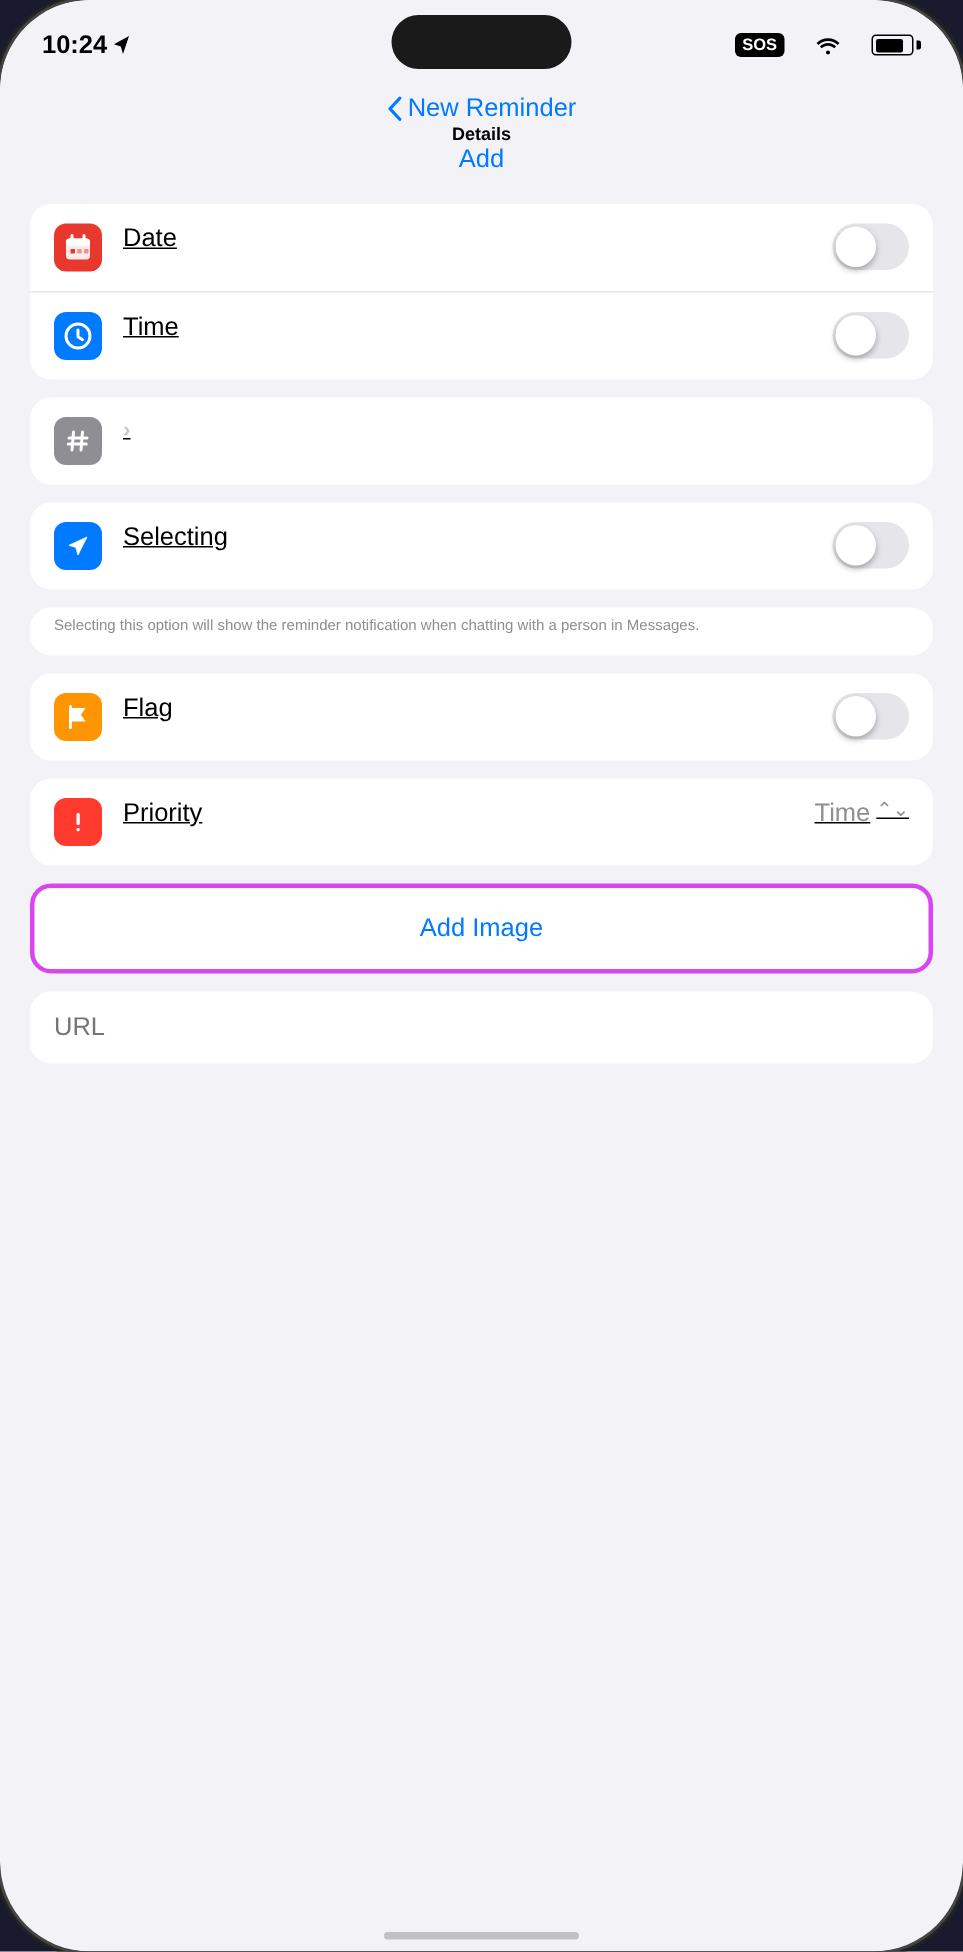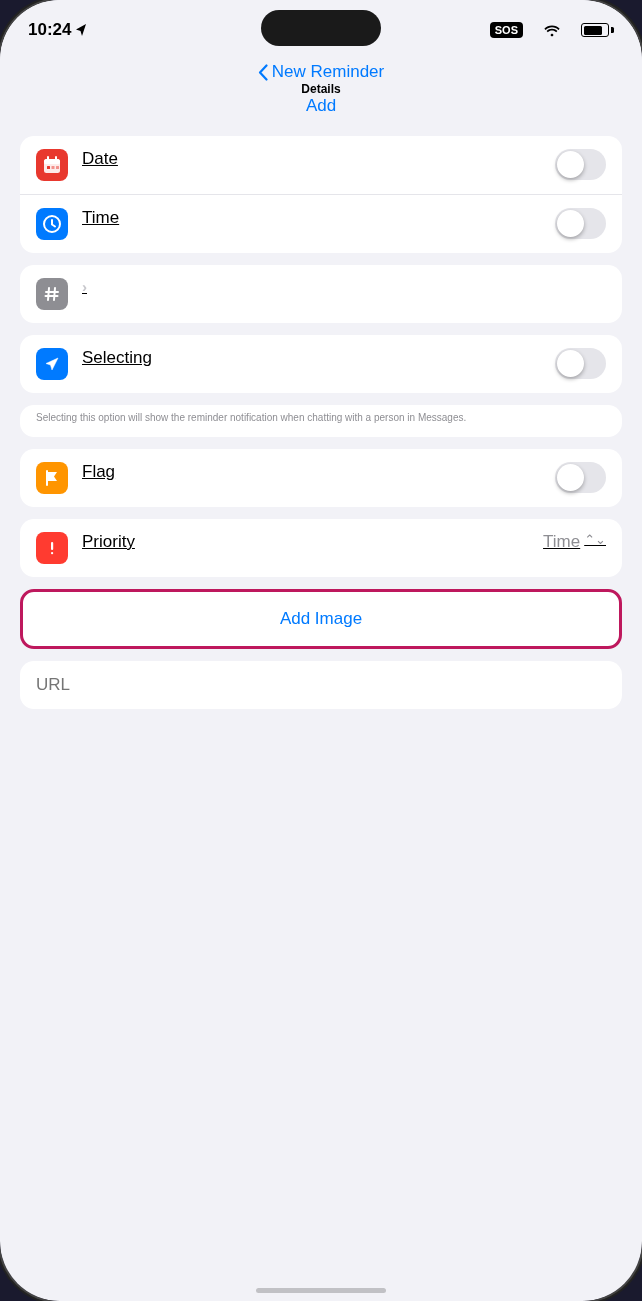--- a/index.html
+++ b/index.html
@@ -244,21 +244,21 @@
     .stepper-icon {
       color: #8e8e93;
       font-size: 13px;
     }
 
     
     .add-image-card {
       background: #fff;
       border-radius: 14px;
       margin-bottom: 12px;
-      border: 3px solid #be185d;
+      border: 3px solid #d946ef;
       overflow: hidden;
     }
 
     .add-image-row {
       display: flex;
       align-items: center;
       justify-content: center;
       padding: 16px;
       min-height: 54px;
     }

